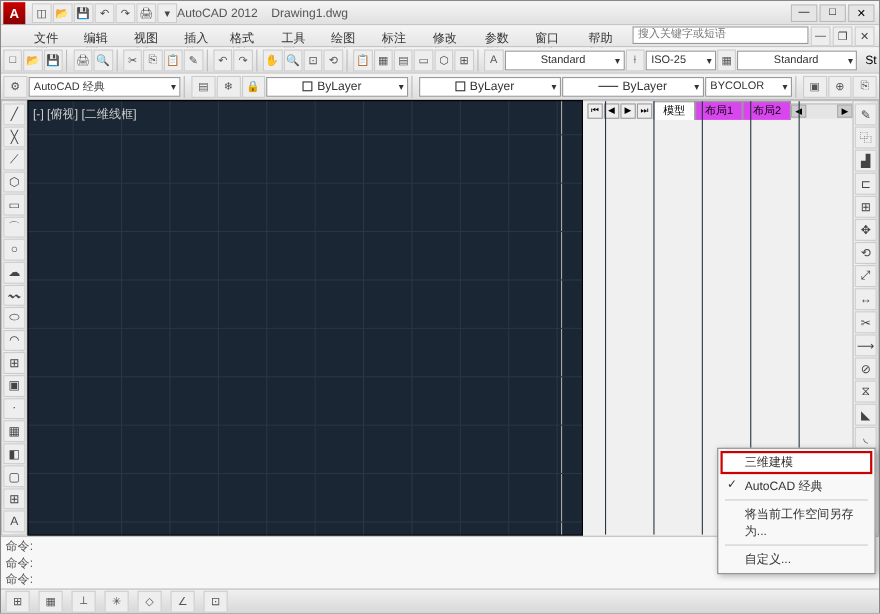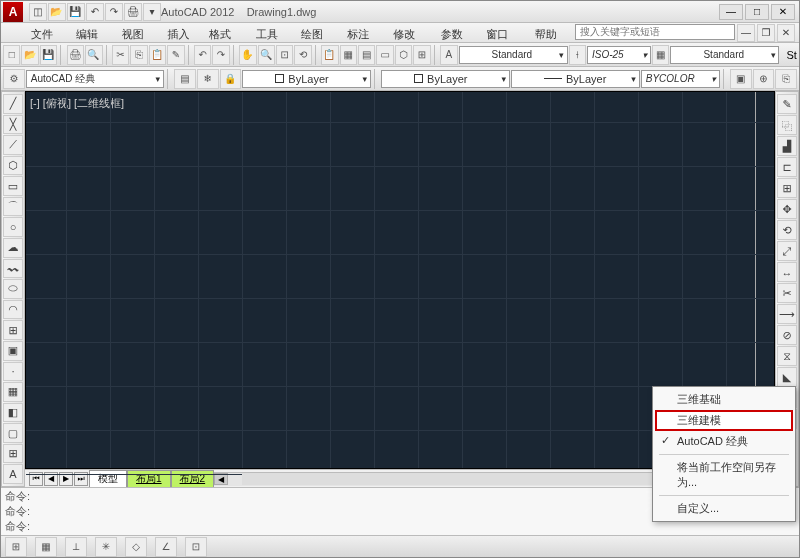--- a/index.html
+++ b/index.html
@@ -15,36 +15,36 @@
 .menubar { height: 20px; background: linear-gradient(#f5f5f5,#e5e5e5); display: flex; align-items: center; padding-left: 24px; border-bottom:1px solid #bbb; }
 .menu-item { padding: 2px 6px; color:#333;margin-top:16px; }
 .menu-right { margin-left:auto; display:flex; gap:2px; padding-right:4px; }
 .search-input { height:16px; width:160px; border:1px solid #999; padding:0 4px; background:#fff; font-size:10px;}
 .toolbar-row { height: 24px; background: linear-gradient(#f4f4f4,#dedede); display: flex; align-items: center; border-bottom:1px solid #bbb; padding:0 2px; gap:1px; }
 .tbtn { width: 22px; height: 20px; background:#eee; border:1px solid #ccc; display:flex;align-items:center;justify-content:center; font-size:10px; color:#555; }
 .tsep { width:4px; height:20px; border-left:1px solid #bbb; margin:0 2px;}
 .combo { height:18px; border:1px solid #999; background:#fff; display:flex; align-items:center; padding:0 4px; font-size:10px; color:#333; position:relative;}
 .combo::after{content:"▾"; position:absolute; right:3px; font-size:9px;}
 .combo.lg{width:130px;padding-left:32px;}
-.combo.sm{width:80px;font-style:italic;}
+.combo.sm{width:80px;}
 .combo.ws{width:140px;}
 .main-area { flex:1; display:flex; overflow:hidden; }
 .left-palette, .right-palette { width: 24px; background: linear-gradient(90deg,#f4f4f4,#e0e0e0); display:flex; flex-direction:column; gap:1px; padding:2px 1px; border:1px solid #bbb; }
 .pbtn { width:20px; height:20px; background:#eee; border:1px solid #ccc; display:flex;align-items:center;justify-content:center; font-size:11px; color:#444;}
-.canvas-wrap { flex:1; display:flex; flex-direction:column; }
+.canvas-wrap { flex:1; display:flex; flex-direction:row; }
 .canvas { flex:1; background:#1a2633; position:relative; border:1px solid #000; }
 .grid-v, .grid-h { position:absolute; background:#2a3644; }
 .grid-v { top:0; bottom:0; width:1px;}
 .grid-h { left:0; right:0; height:1px;}
 .viewport-label { position:absolute; top:4px; left:4px; color:#d0d0d0; font-size:11px; }
 .canvas-sep { position:absolute; top:0; bottom:0; right:18px; width:1px; background:#aaa;}
 .tabs-row { height:18px; background:#f0f0f0; display:flex; align-items:center; border-top:1px solid #bbb; gap:0; padding-left:4px;}
 .nav-btn { width:14px; height:14px; border:1px solid #999; background:#eee; display:flex;align-items:center;justify-content:center; font-size:8px; margin-right:1px;}
 .tab { padding:1px 8px; background:#fff; border:1px solid #999; border-bottom:none; font-size:10px; }
-.tab.inactive{background:#bef264;text-decoration:underline;}
+.tab.inactive{background:#d946ef;}
 .cmd-area { background:#f7f7f7; border-top:1px solid #bbb; padding:1px 4px; color:#555; font-size:10px; }
 .cmd-line { display:flex; align-items:center;}
 .cmd-input { flex:1; border:none; background:transparent; font-size:10px; padding-left:2px;}
 .statusbar { height:22px; background:linear-gradient(#f0f0f0,#d8d8d8); border-top:1px solid #bbb; display:flex; align-items:center; padding:0 4px; gap:8px; color:#555; font-size:10px;}
 .context-menu { position:absolute; right:4px; bottom:36px; width:144px; background:#f8f8f8; border:1px solid #888; box-shadow:2px 2px 6px rgba(0,0,0,0.3); padding:2px; z-index:100;}
 .ctx-item { padding:3px 6px 3px 22px; font-size:11px; color:#333; }
 .ctx-item.highlight { border:2px solid #c00; padding:1px 4px 1px 20px; background:#fff; }
 .ctx-check { position:relative;}
 .ctx-check::before{content:"✓"; position:absolute; left:6px; color:#333;}
 .ctx-icon{position:relative;}
@@ -271,21 +271,20 @@
     <div class="tbtn">⟂</div>
     <div class="tbtn">✳</div>
     <div class="tbtn">◇</div>
     <div class="tbtn">∠</div>
     <div class="tbtn">⊡</div>
   </div>
 
 </div>
 
 <div class="context-menu">
-  <div class="ctx-item">三维基础</div>
   <div class="ctx-item highlight">三维建模</div>
   <div class="ctx-item ctx-check">AutoCAD 经典</div>
   <div class="ctx-sep"></div>
   <div class="ctx-item">将当前工作空间另存为...</div>
   <div class="ctx-sep"></div>
   <div class="ctx-item">自定义...</div>
 </div>
 
 <div class="watermark">系统之家</div>
 

